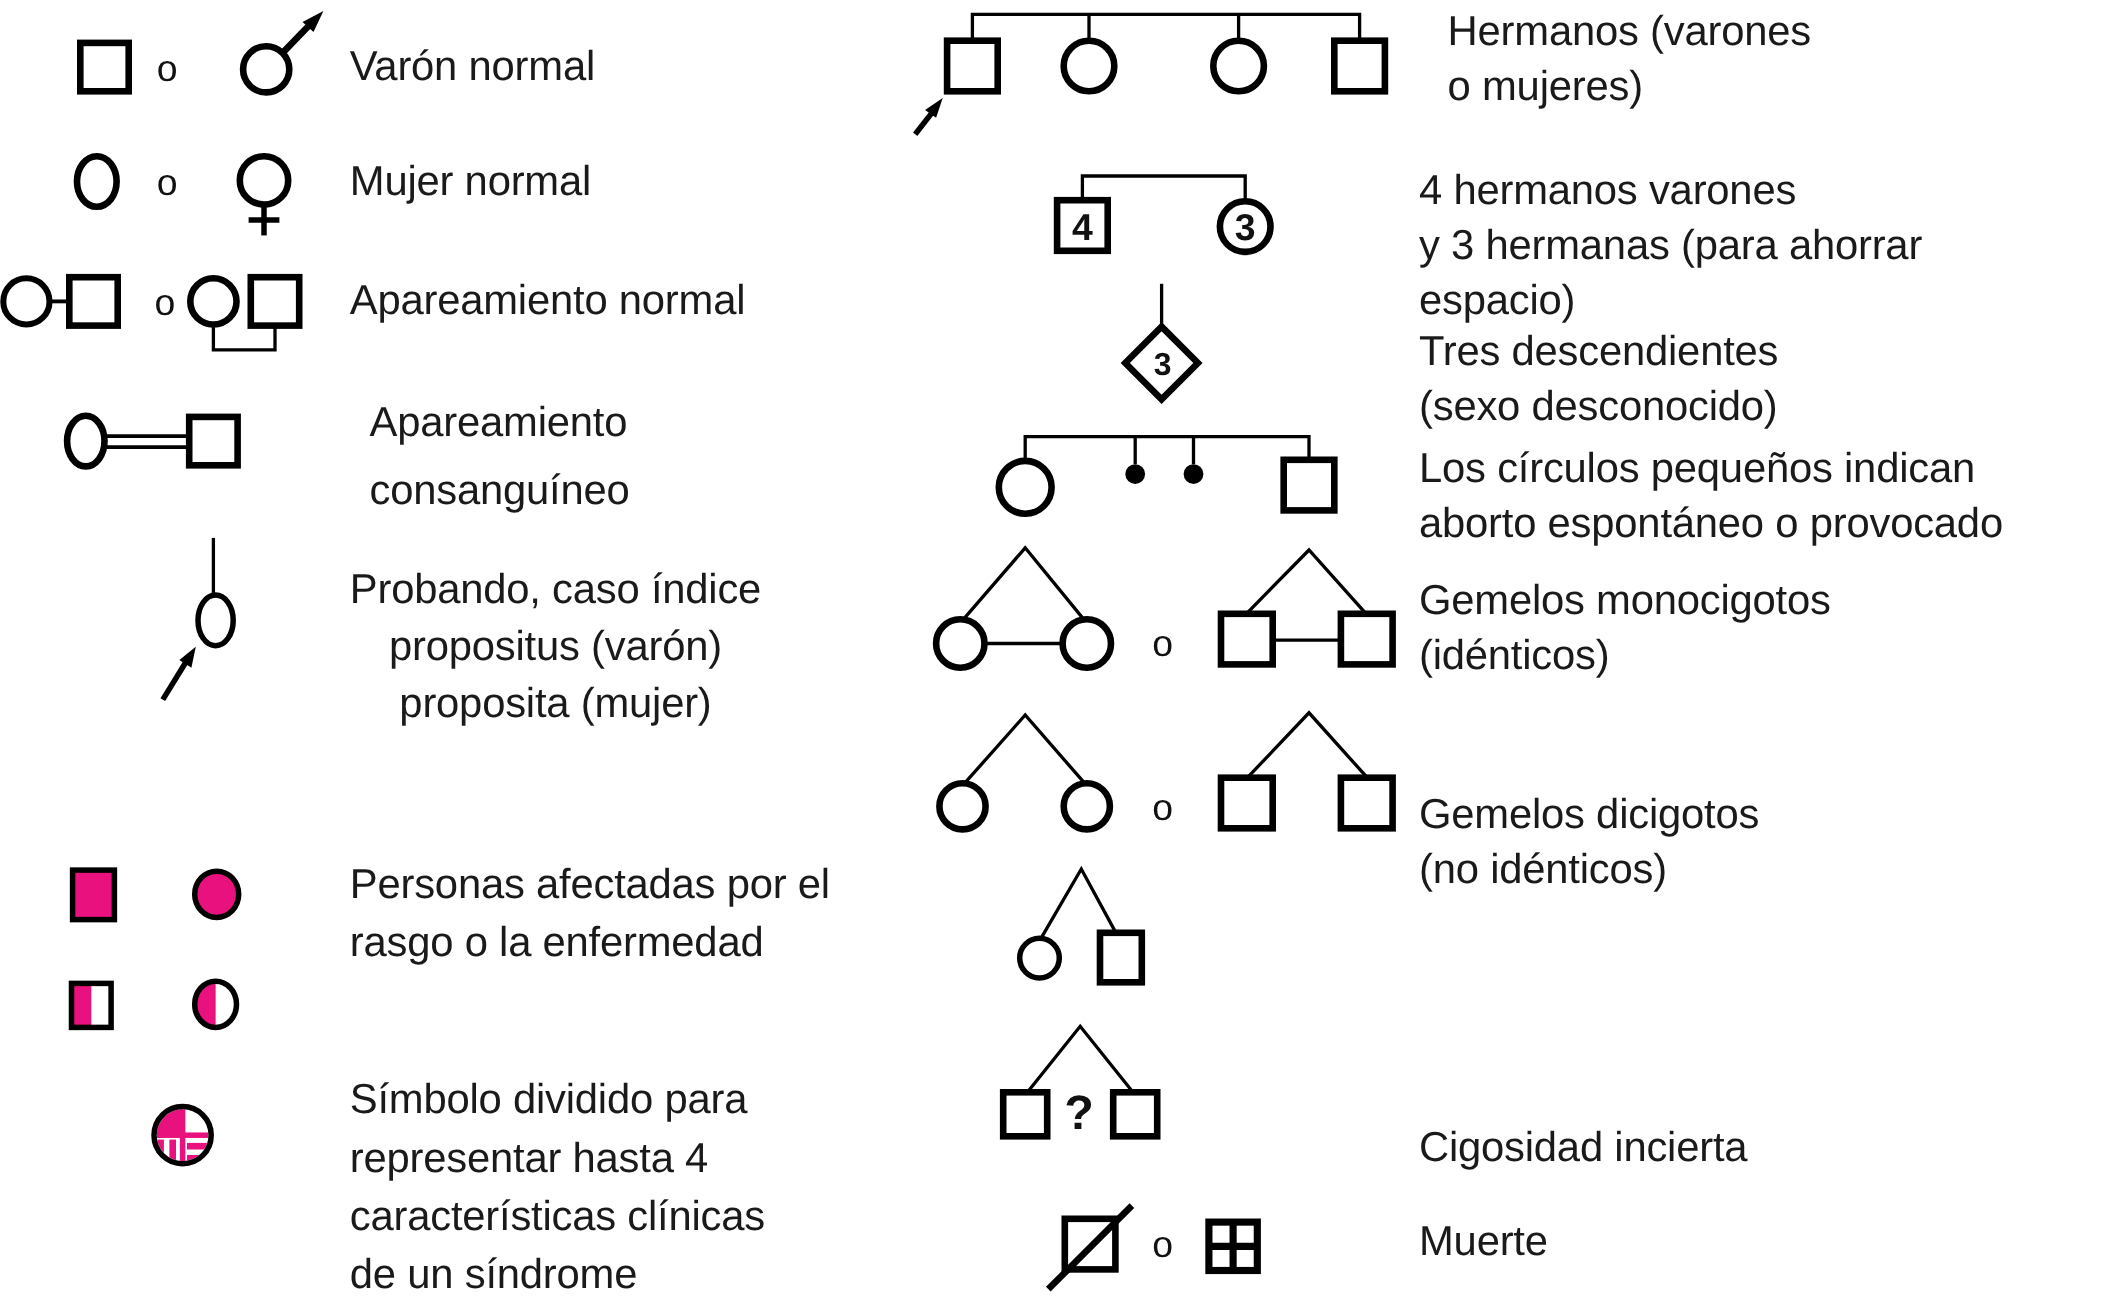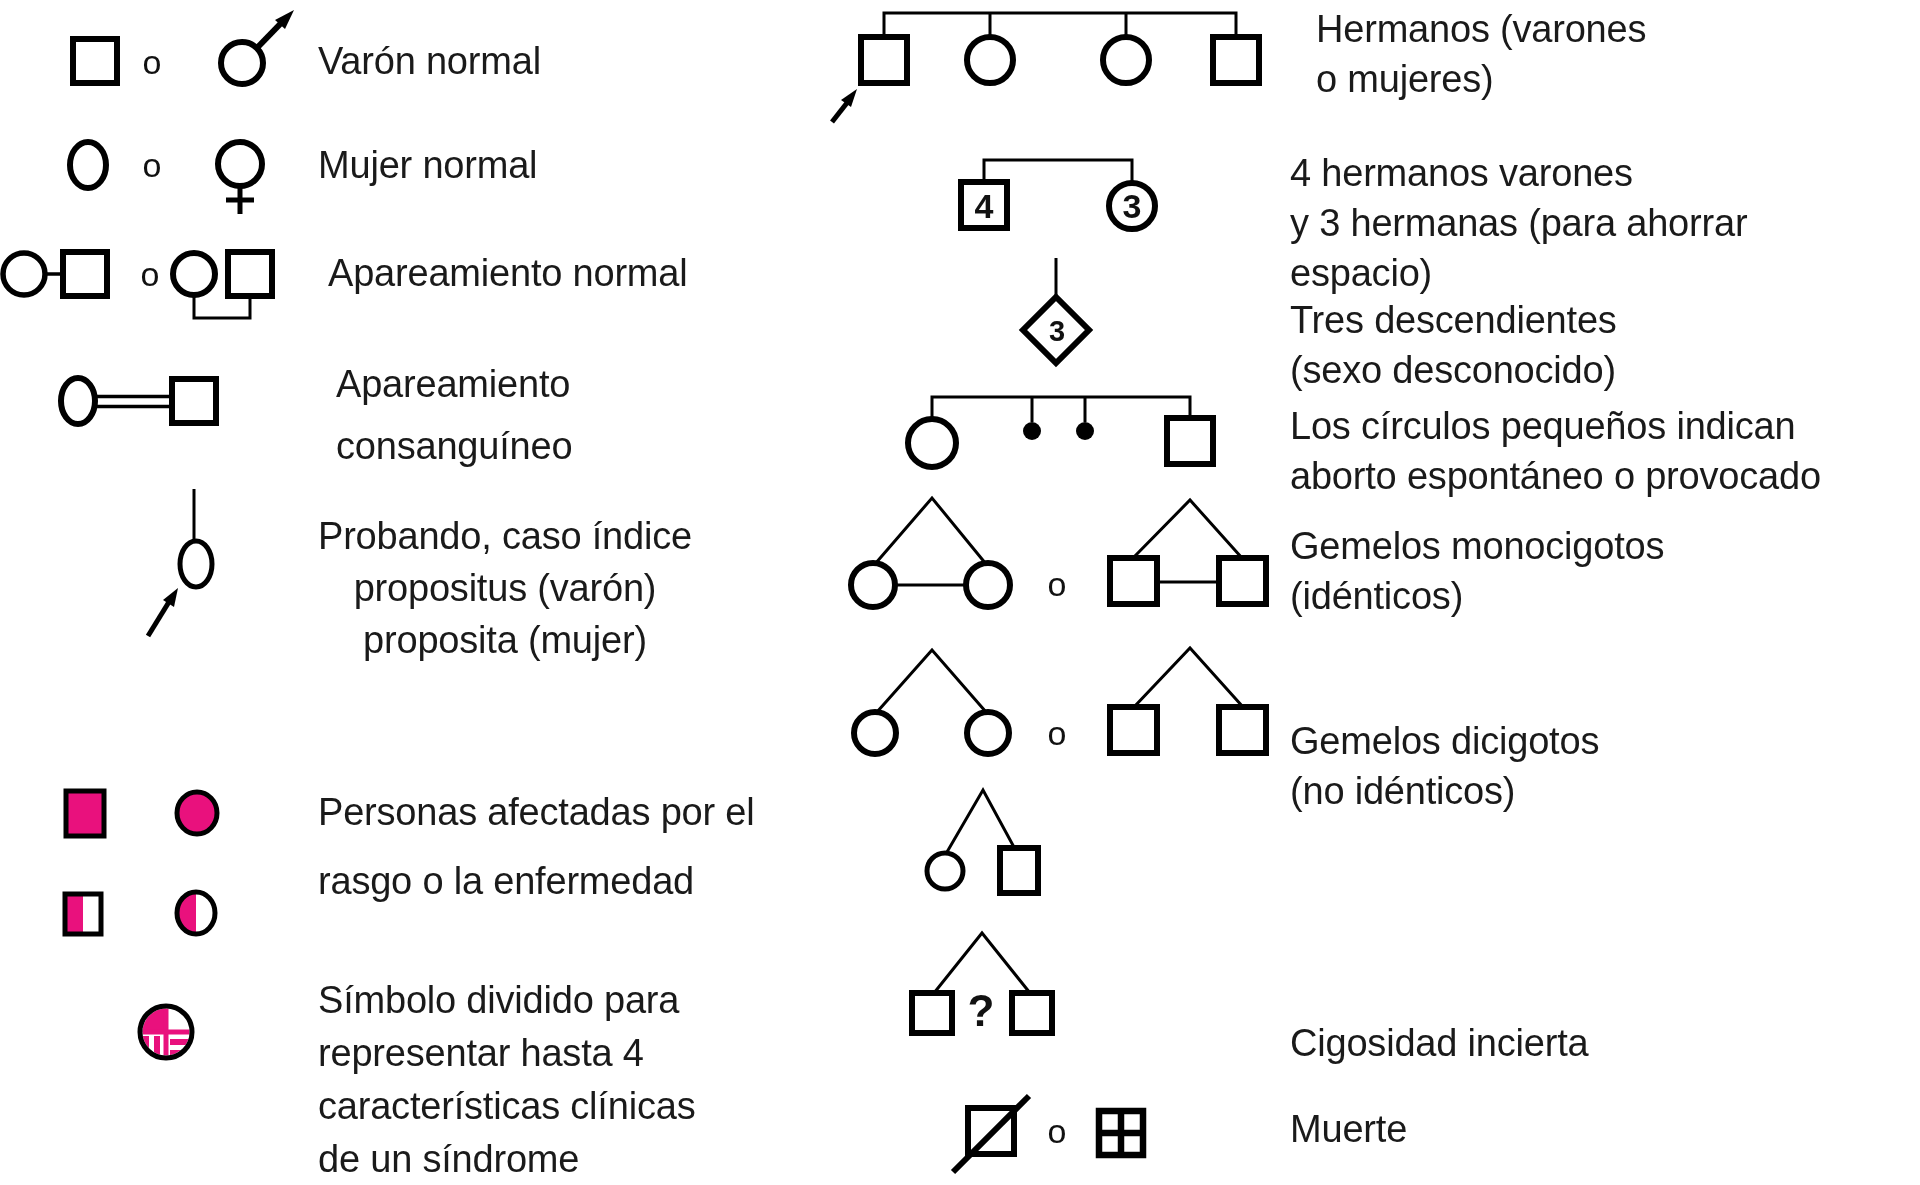--- a/index.html
+++ b/index.html
@@ -190,27 +190,27 @@
     <text class="sep" x="1057" y="1143">o</text>
     <g>
       <rect class="shape" x="1099" y="1111" width="44" height="44" stroke-width="6.5"></rect>
       <line x1="1121" y1="1111" x2="1121" y2="1155" stroke="#000" stroke-width="6.5"></line>
       <line x1="1099" y1="1133" x2="1143" y2="1133" stroke="#000" stroke-width="6.5"></line>
     </g>
   </svg>
 
   <div class="lbl" style="left:318px; top:36px;">Varón normal</div>
   <div class="lbl" style="left:318px; top:140px;">Mujer normal</div>
-  <div class="lbl" style="left:328px; top:248px;">Apareamiento normal</div>
+  <div class="lbl" style="left:318px; top:248px;">Apareamiento normal</div>
   <div class="lbl" style="left:336px; top:353px; line-height:62px;">Apareamiento
 consanguíneo</div>
   <div class="lbl" style="left:318px; top:510px; line-height:52px;text-align:center;">Probando, caso índice
 propositus (varón)
 proposita (mujer)</div>
-  <div class="lbl" style="left:318px; top:778px; line-height:69px;">Personas afectadas por el
+  <div class="lbl" style="left:318px; top:778px; line-height:53px;">Personas afectadas por el
 rasgo o la enfermedad</div>
   <div class="lbl" style="left:318px; top:974px; line-height:53px;">Símbolo dividido para
 representar hasta 4
 características clínicas
 de un síndrome</div>
 
   <div class="lbl" style="left:1290px; top:4px;margin-left:26px;">Hermanos (varones
 o mujeres)</div>
   <div class="lbl" style="left:1290px; top:148px;">4 hermanos varones
 y 3 hermanas (para ahorrar

